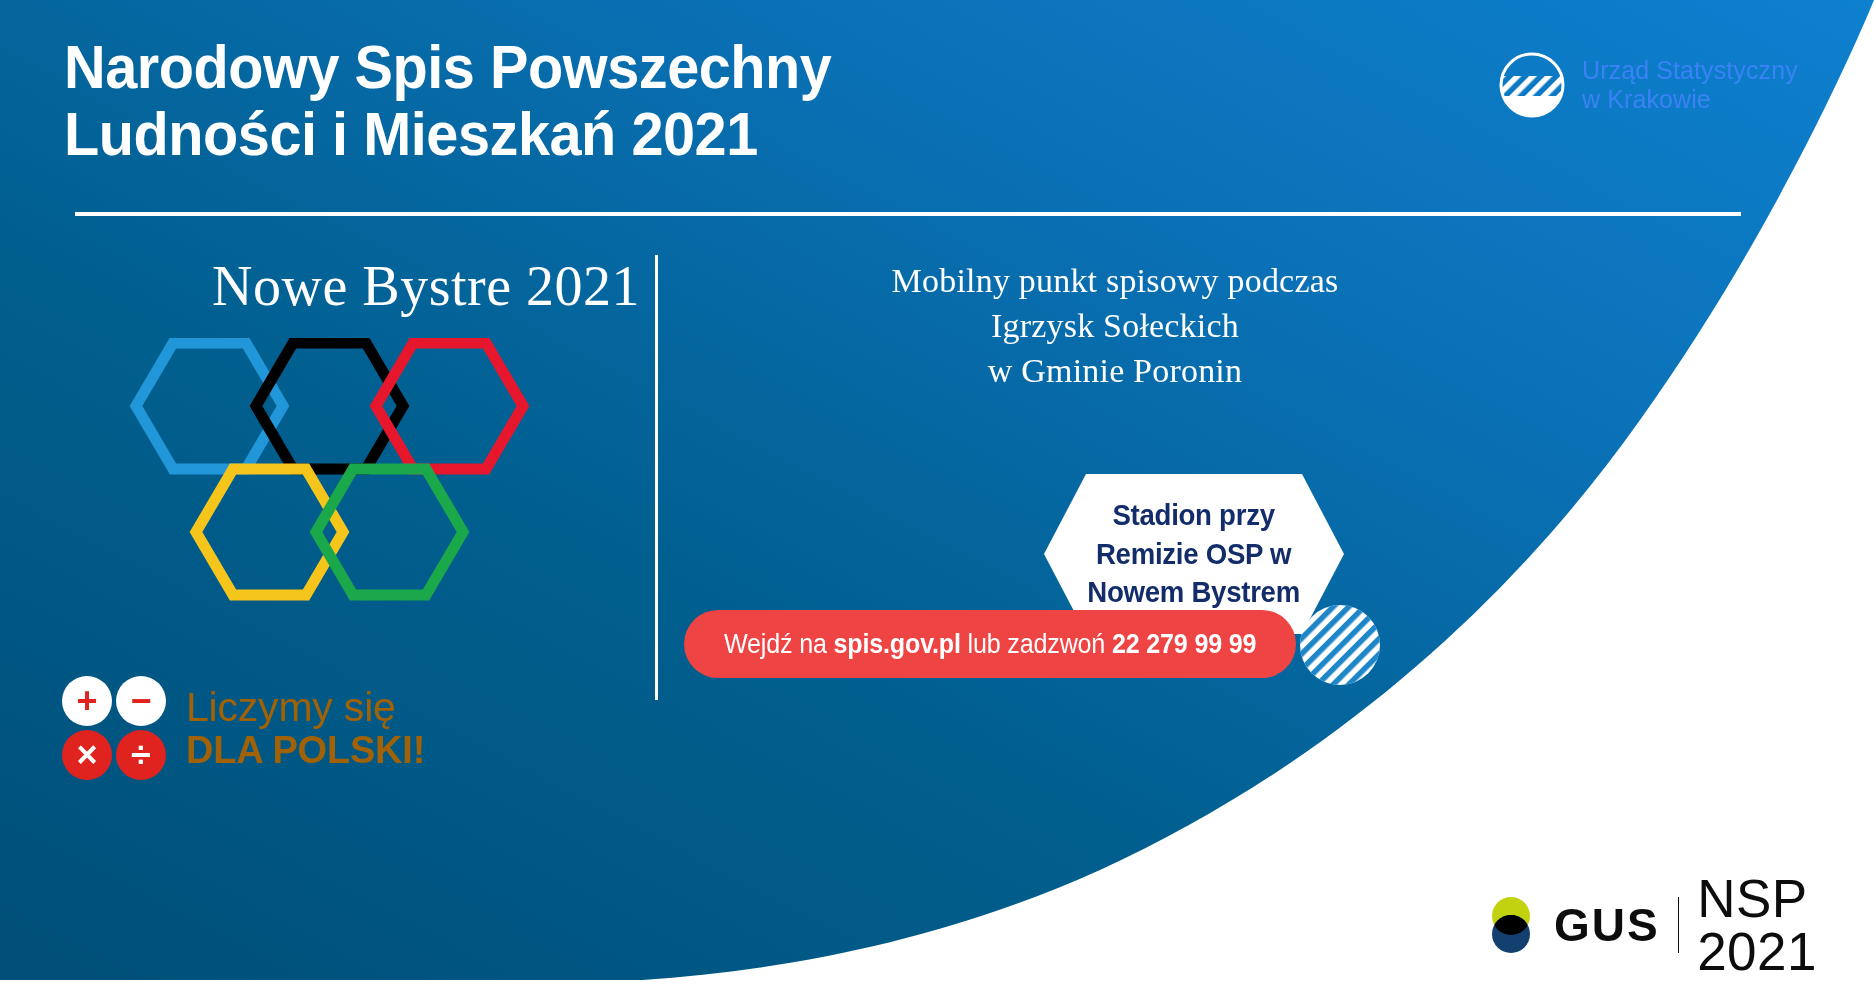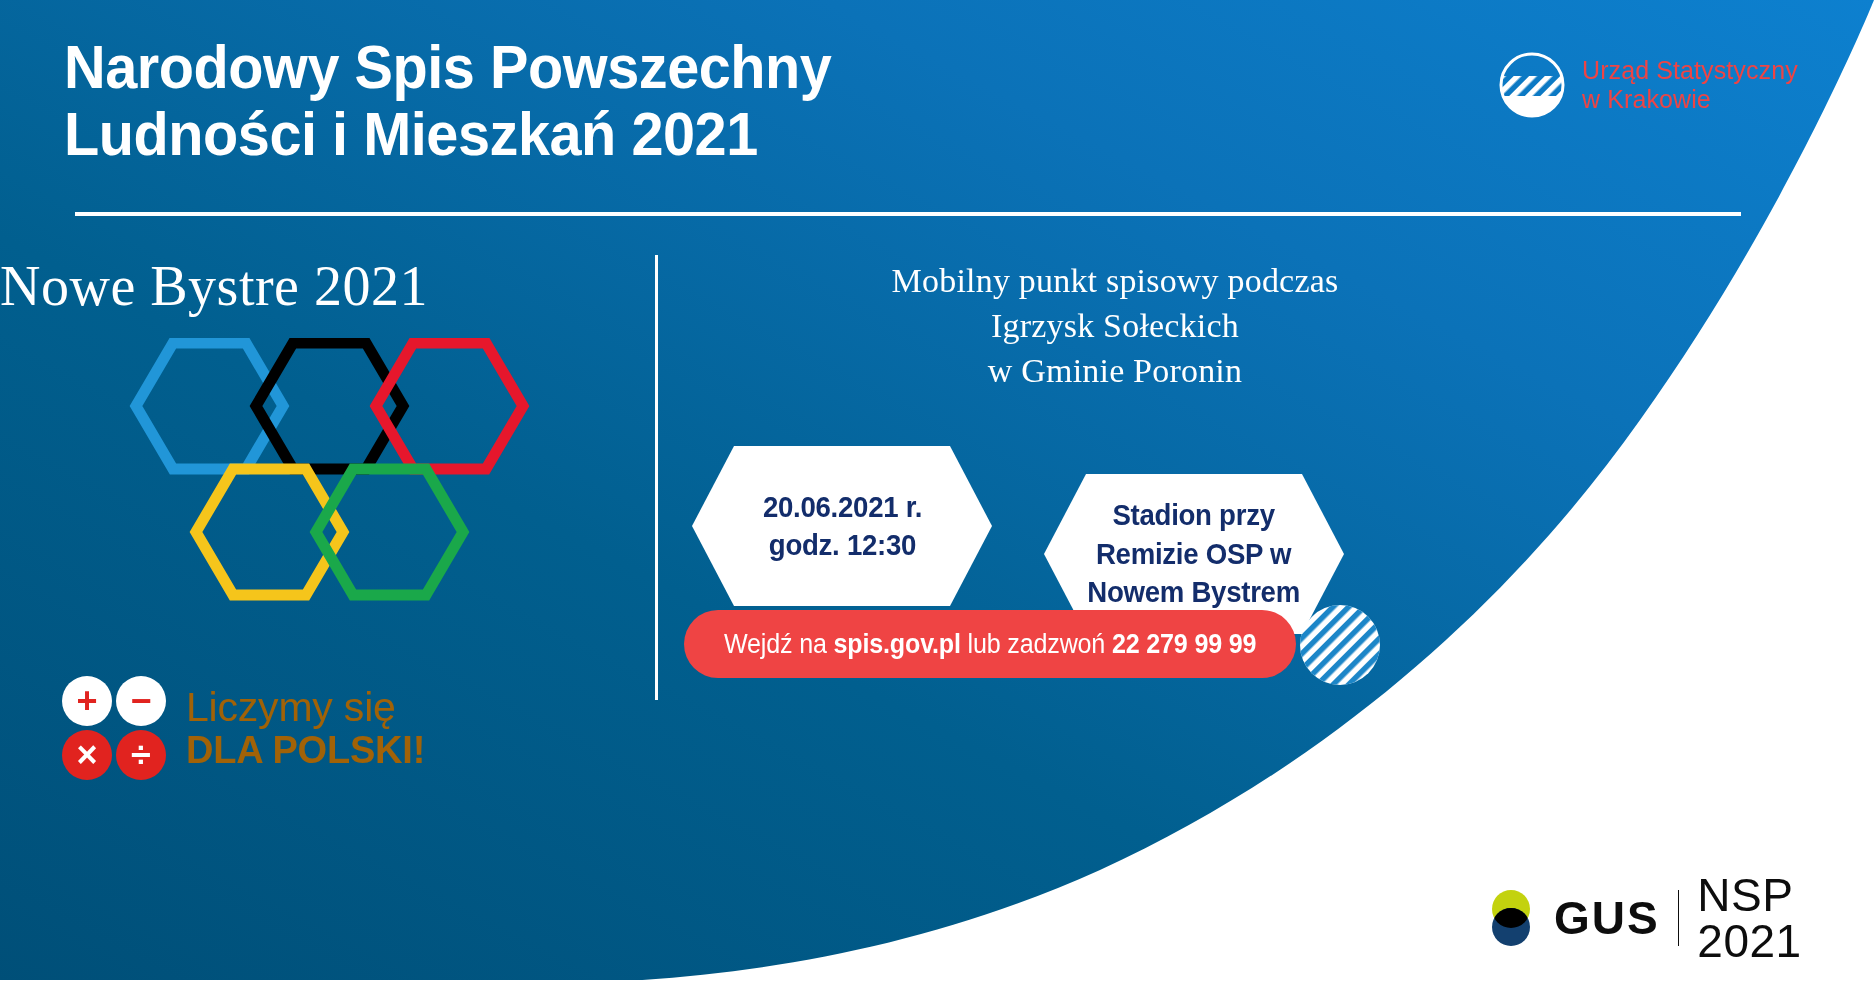--- a/index.html
+++ b/index.html
@@ -60,21 +60,21 @@
     display: flex;
     align-items: center;
     gap: 13px;
   }
   .us-mark {
     width: 74px;
     height: 74px;
     flex: 0 0 auto;
   }
   .us-text {
-    color: #ef4444;
+    color: #3b82f6;
     font-family: "Liberation Sans", sans-serif;
     font-size: 25px;
     line-height: 1.18;
     font-weight: 400;
     white-space: pre-line;
     letter-spacing: 0.1px;
   }
 
   .divider-line {
     position: absolute;
@@ -97,21 +97,21 @@
     background: #ffffff;
   }
 
   
   .left-title {
     position: absolute;
     z-index: 5;
     left: 0px;
     top: 256px;
     width: 640px;
-    text-align: left;
+    text-align: right;
     color: #ffffff;
     font-family: "Liberation Serif", serif;
     font-size: 56px;
     line-height: 1.1;
     letter-spacing: 0.5px;
   }
 
   .rings {
     position: absolute;
     z-index: 5;
@@ -267,21 +267,21 @@
   }
   .gus-pipe {
     width: 2px;
     height: 56px;
     background: #0d0d0d;
     margin: 0 4px;
   }
   .gus-nsp {
     font-family: "Liberation Sans", sans-serif;
     font-weight: 400;
-    font-size: 46px;
+    font-size: 53px;
     color: #0d0d0d;
     line-height: 1;
     letter-spacing: 0.5px;
   }
 </style>
 </head>
 <body>
 
 <div id="poster">
 
@@ -373,24 +373,20 @@
       <div class="liczymy-l1">Liczymy się</div>
       <div class="liczymy-l2">DLA POLSKI!</div>
     </div>
   </div>
 
   <div class="right-heading">Mobilny punkt spisowy podczas
 Igrzysk Sołeckich
 w Gminie Poronin</div>
 
   <div class="badges">
-    <div class="hexbadge first">
-      <div class="hexbadge-text">20.06.2021 r.
-godz. 12:30</div>
-    </div>
     <div class="hexbadge second">
       <div class="hexbadge-text">Stadion przy
 Remizie OSP w
 Nowem Bystrem</div>
     </div>
   </div>
 
   <div class="hatch-circle">
     <svg viewBox="0 0 80 80" xmlns="http://www.w3.org/2000/svg">
       <g clip-path="url(#clipCirc)">

